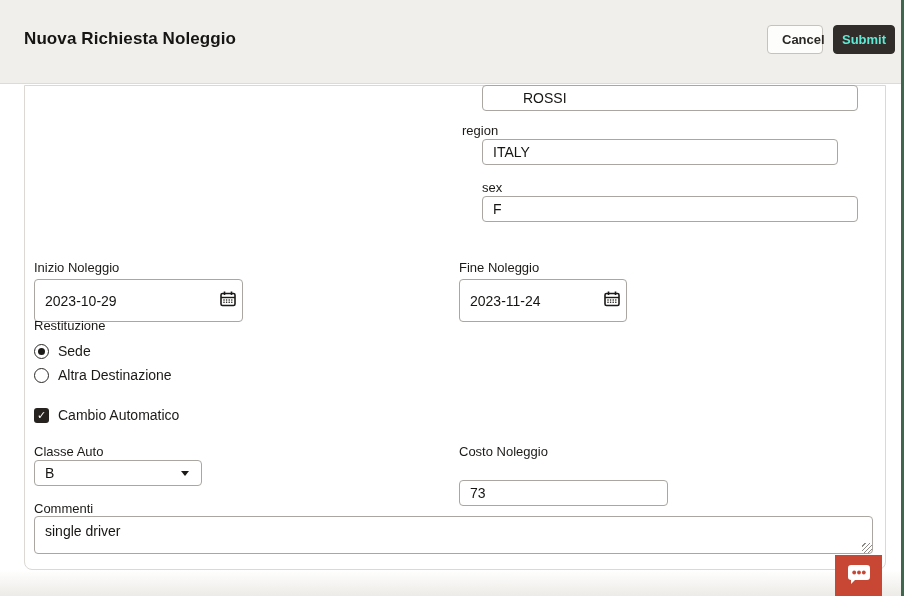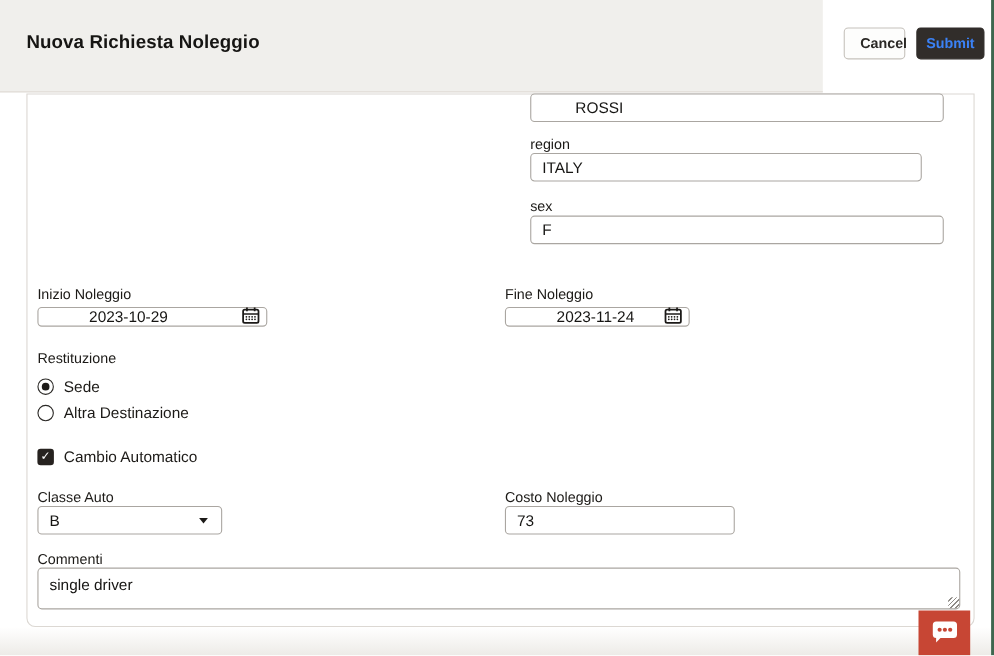--- a/index.html
+++ b/index.html
@@ -12,21 +12,21 @@
     height: 596px;
     background: #ffffff;
     overflow: hidden;
     color: #161513;
   }
 
   
   .header {
     position: absolute;
     left: 0; top: 0;
-    width: 748px; height: 84px;
+    width: 901px; height: 84px;
     background: #f0efec;
     border-bottom: 1px solid #dedad5;
   }
   .page-title {
     position: absolute;
     left: 24px; top: 29px;
     font-size: 17px;
     font-weight: 700;
     color: #161513;
     letter-spacing: 0.1px;
@@ -45,21 +45,21 @@
     left: 767px; width: 56px;
     background: #fdfdfc;
     border: 1px solid #c6c2bc;
     color: #2b2926;
     padding-left: 14px;
   }
   .btn-submit {
     left: 833px; width: 62px;
     background: #312d2a;
     border: 1px solid #312d2a;
-    color: #3b82f6;
+    color: #5eead4;
   }
 
   
   .edge-strip {
     position: absolute;
     right: 0; top: 0;
     width: 3px; height: 596px;
     background: #3f674f;
   }
 
@@ -95,27 +95,26 @@
     border-radius: 4px;
     background: #fff;
     font-family: inherit;
     font-size: 14px;
     color: #161513;
     padding: 0 10px;
     outline: none;
   }
   .date-wrap {
     position: absolute;
-    height: 18px;
+    height: 43px;
     border: 1px solid #aaa6a1;
     border-radius: 4px;
     background: #fff;
     display: flex;
     align-items: center;
-    padding-left: 36px;
   }
   .date-wrap input {
     border: none;
     outline: none;
     background: transparent;
     font-family: inherit;
     font-size: 14px;
     color: #161513;
     padding: 0 0 0 10px;
     flex: 1 1 auto;
@@ -255,21 +254,21 @@
   <div class="header">
     <div class="page-title">Nuova Richiesta Noleggio</div>
     <button class="btn btn-cancel">Cancel</button>
     <button class="btn btn-submit">Submit</button>
   </div>
 
   <div class="card"></div>
 
   <input class="text-input" style="left: 482px; top: 85px; width: 376px; padding-left: 40px;" value="ROSSI">
 
-  <div class="field-label" style="left:482px; top:123px;">region</div>
+  <div class="field-label" style="left:462px; top:123px;">region</div>
   <input class="text-input" style="left: 482px; top: 139px; width: 356px;" value="ITALY">
 
   <div class="field-label" style="left:482px; top:180px;">sex</div>
   <input class="text-input" style="left: 482px; top: 196px; width: 376px;" value="F">
 
   <div class="field-label" style="left:34px; top:260px;">Inizio Noleggio</div>
   <div class="date-wrap" style="left:34px; top:279px; width:209px;">
     <input value="2023-10-29" style="">
     <button class="cal-btn">
       <span>
@@ -333,21 +332,21 @@
     <span class="choice-label">Cambio Automatico</span>
   </div>
 
   <div class="field-label" style="left:34px; top:444px;">Classe Auto</div>
   <div class="select-box" style="left:34px; top:460px; width:168px;">
     <span class="value">B</span>
     <span class="caret"></span>
   </div>
 
   <div class="field-label" style="left:459px; top:444px;">Costo Noleggio</div>
-  <input class="text-input" style="left: 459px; top: 460px; width: 209px;" value="73">
+  <input class="text-input" style="left: 459px; top: 480px; width: 209px;" value="73">
 
   <div class="field-label" style="left:34px; top:501px;">Commenti</div>
   <textarea class="comment-area" style="">single driver</textarea>
   <div class="resize-grip"></div>
 
   <div class="bottom-fade"></div>
 
   <button class="chat-btn">
     <span>
       <svg width="26" height="24" viewBox="0 0 26 24">

